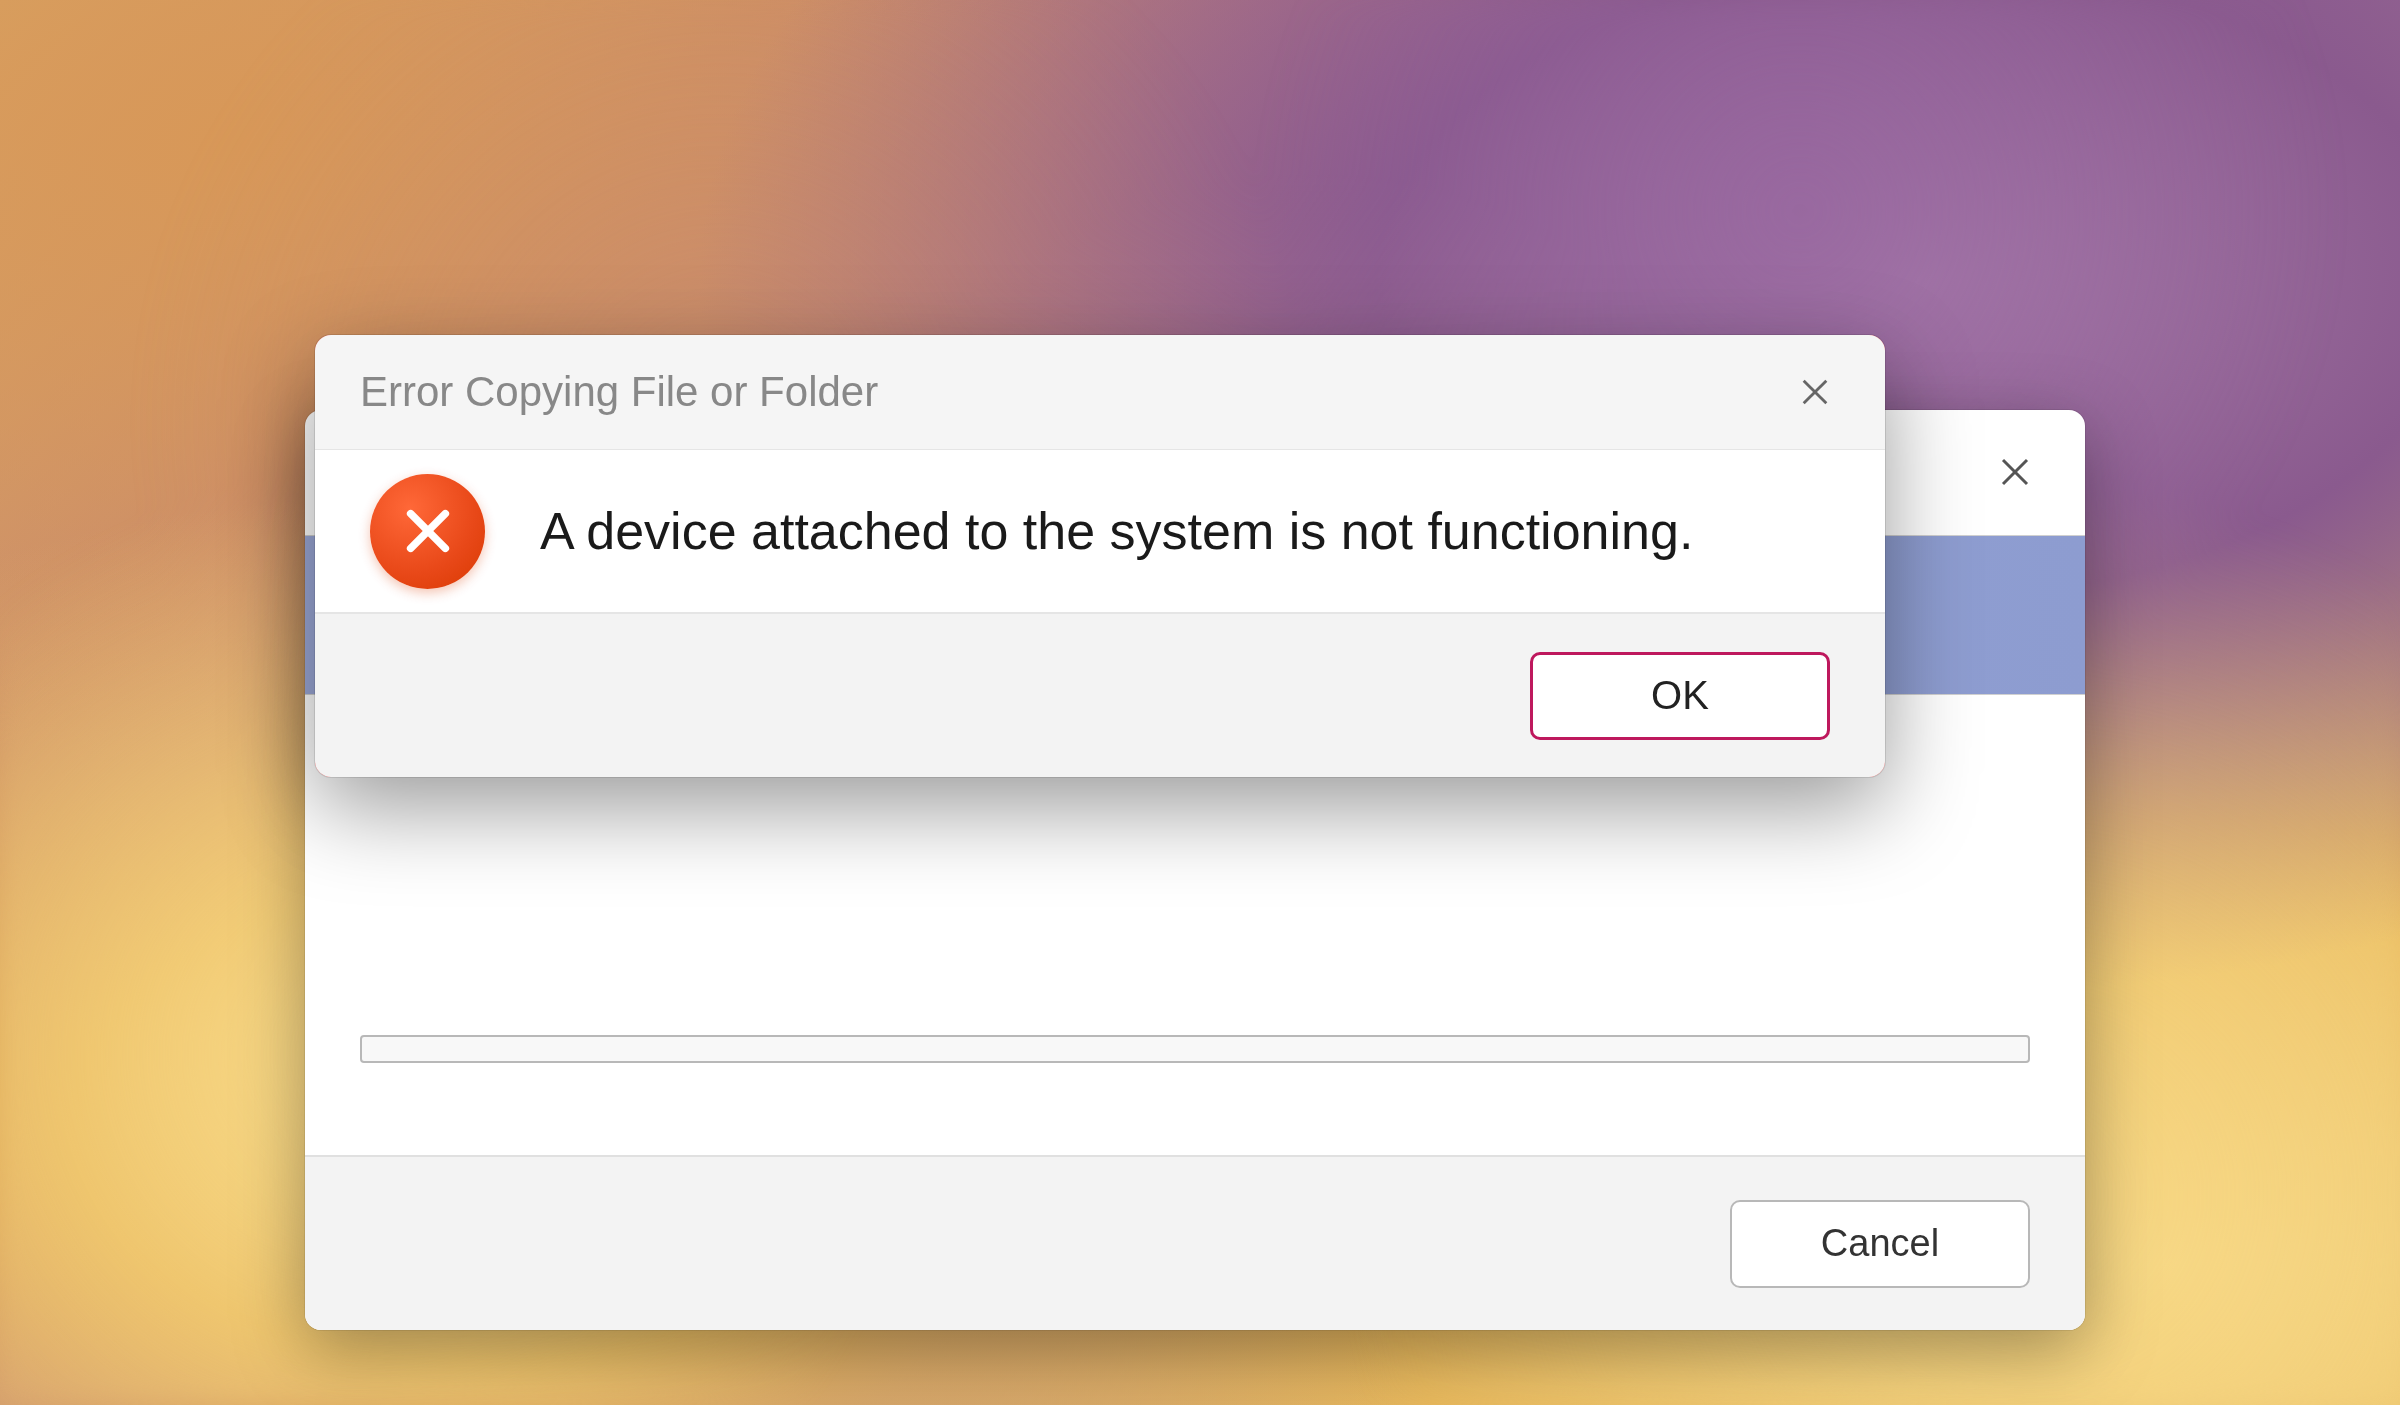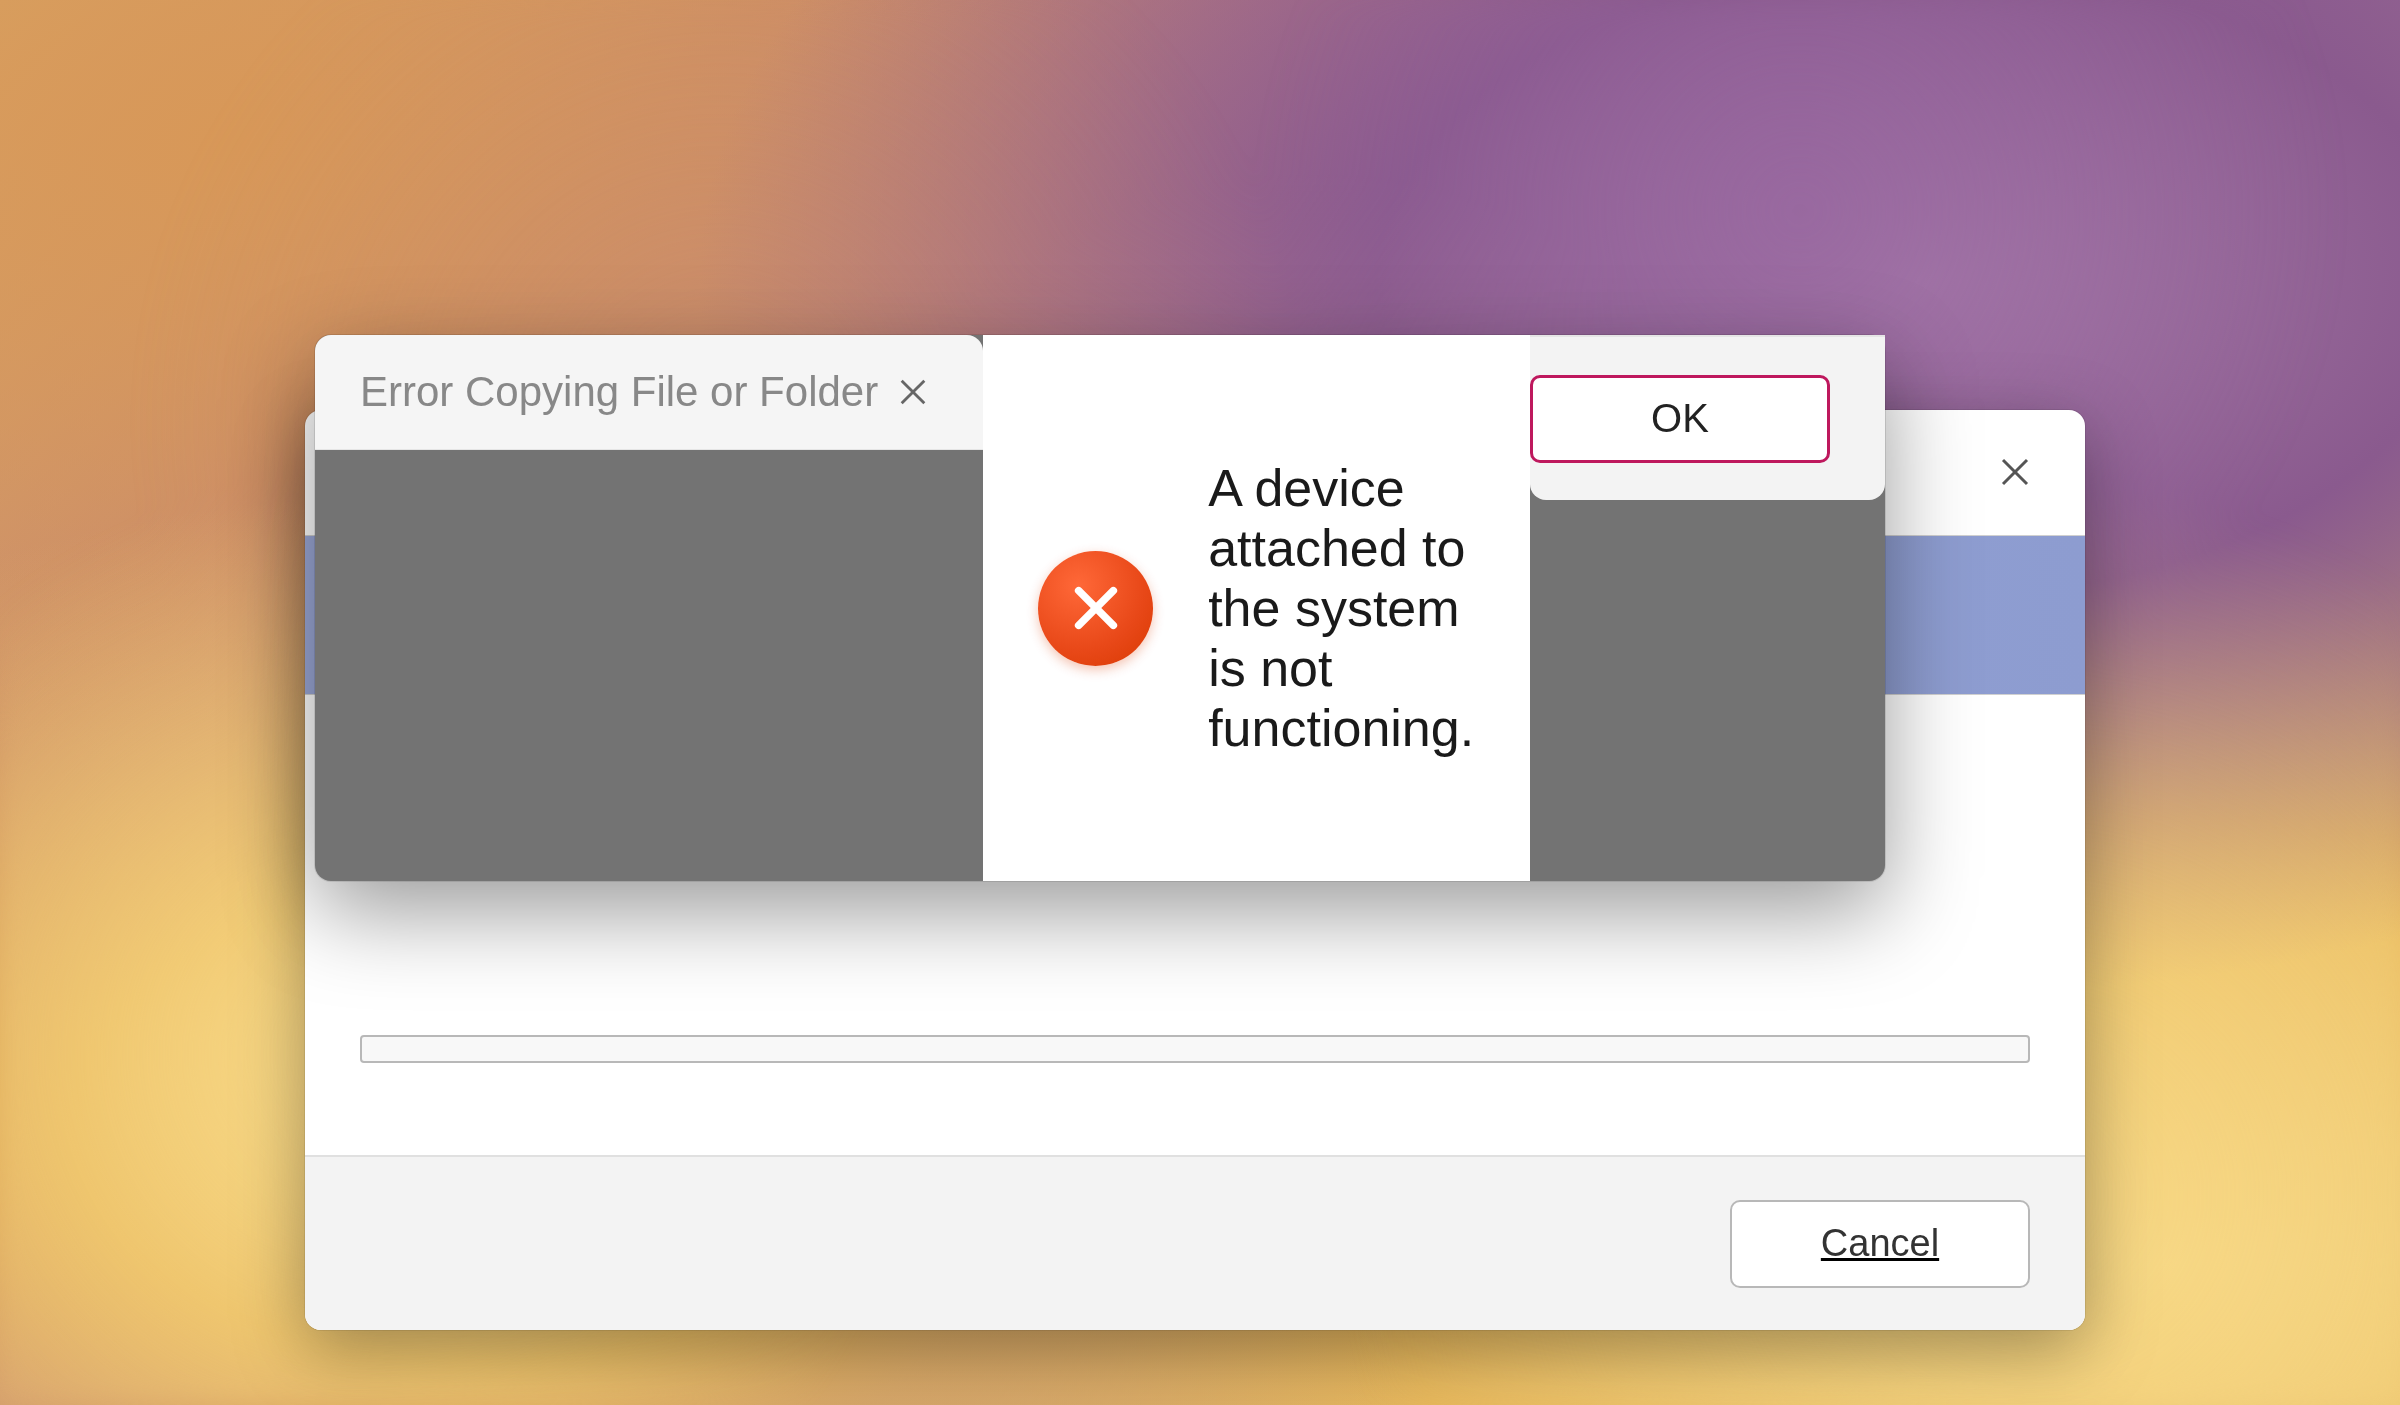--- a/index.html
+++ b/index.html
@@ -96,46 +96,45 @@
       left: 0;
       right: 0;
       height: 175px;
       background: #f3f3f3;
       border-top: 2px solid #e0e0e0;
       display: flex;
       justify-content: flex-end;
       align-items: center;
       padding-right: 55px;
       border-radius: 0 0 16px 16px;
-      text-decoration: underline;
     }
     
     .bg-cancel-btn {
       width: 300px;
       height: 88px;
       background: #ffffff;
       border: 2px solid #b8b8b8;
       border-radius: 10px;
       font-size: 38px;
       color: #333;
       cursor: pointer;
       font-family: inherit;
     }
     
     .error-dialog {
       position: absolute;
       left: 315px;
       top: 335px;
       width: 1570px;
-      height: 546px;
-      background: #737373;
+      height: 442px;
+      background: #ef4444;
       border-radius: 16px;
       box-shadow: 0 30px 90px rgba(0,0,0,0.4), 0 0 0 1px rgba(0,0,0,0.1);
       display: flex;
-      flex-direction: row;
+      flex-direction: column;
     }
     
     .err-titlebar {
       height: 115px;
       background: #f5f5f5;
       border-radius: 16px 16px 0 0;
       display: flex;
       align-items: center;
       justify-content: space-between;
       padding: 0 35px 0 45px;

